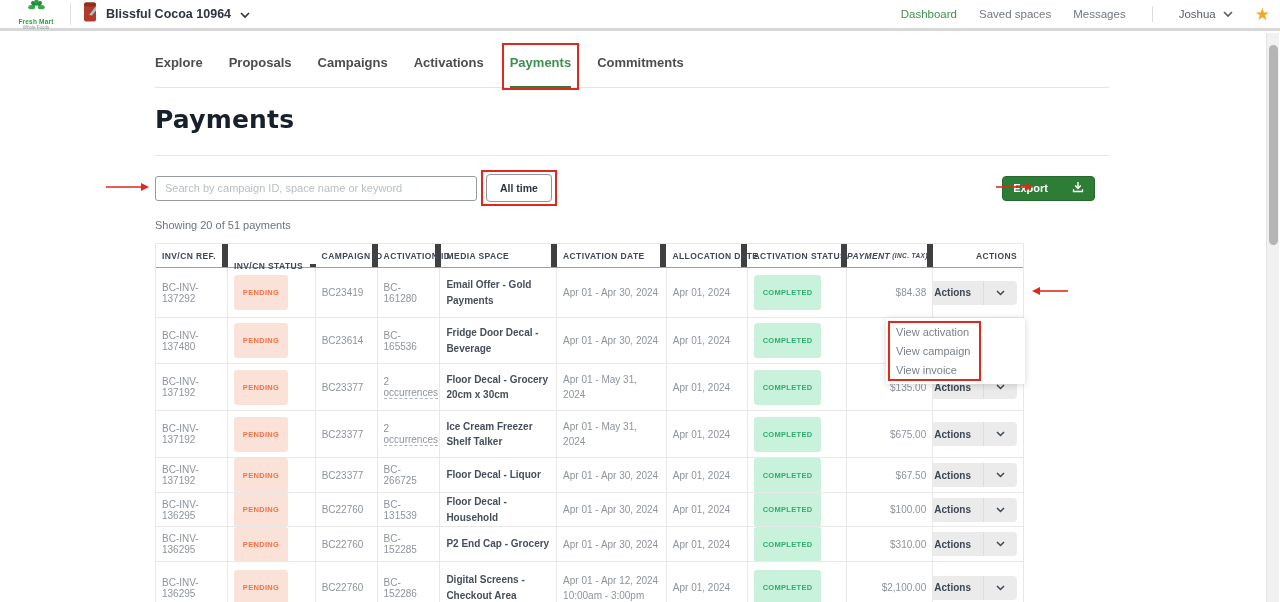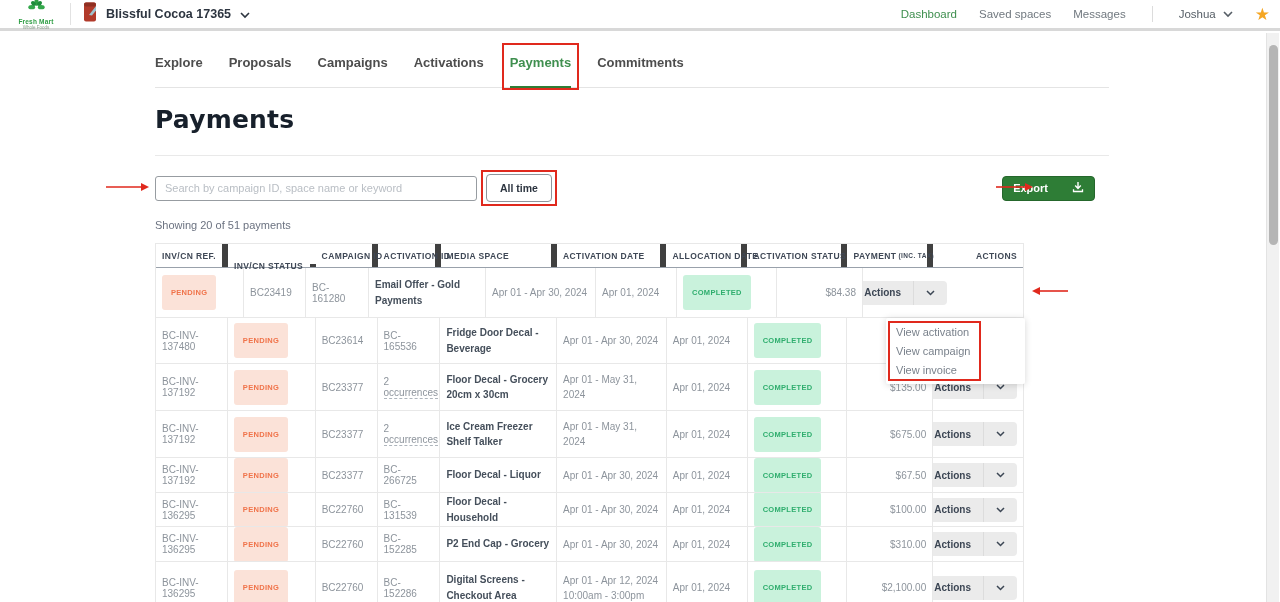--- a/index.html
+++ b/index.html
@@ -121,21 +121,21 @@
     </div>
     <div class="vdiv"></div>
     <div class="workspace">
       <span>
         <svg width="14" height="20" viewBox="0 0 14 20">
           <rect x="1" y="0.5" width="12" height="19" rx="2" fill="#b13a2a"></rect>
           <polygon points="13,4 6,13 9,13.5 13,8.5" fill="#9fc3cd"></polygon>
           <rect x="1" y="0.5" width="12" height="4" rx="2" fill="#8f2f22"></rect>
         </svg>
       </span>
-      <span class="workspace-label">Blissful Cocoa 17365</span>
+      <span class="workspace-label">Blissful Cocoa 10964</span>
       <span>
         <svg width="10" height="7" viewBox="0 0 10 7">
             <path d="M1 1l4 4 4-4" stroke="#2d3540" stroke-width="1.6" fill="none"></path>
           </svg>
       </span>
     </div>
   </div>
   <div class="topbar-right">
     <span class="topnav-link active">Dashboard</span>
     <span class="topnav-link">Saved spaces</span>
@@ -188,25 +188,26 @@
   <div class="table">
     <div class="thead">
         <div class="th" style="width: 72px;">INV/CN REF.</div>
         <div class="th" style="width: 88px; margin-top: 20px;">INV/CN STATUS</div>
         <div class="th" style="width: 62px;">CAMPAIGN ID</div>
         <div class="th" style="width: 63px;">ACTIVATION ID</div>
         <div class="th" style="width: 117px;">MEDIA SPACE</div>
         <div class="th" style="width: 110px;">ACTIVATION DATE</div>
         <div class="th" style="width: 81px;">ALLOCATION DATE</div>
         <div class="th" style="width: 100px;">ACTIVATION STATUS</div>
-        <div class="th center" style="width: 86px; justify-content: flex-start;">PAYMENT<span class="suffix">(INC. TAX)</span></div>
+        <div class="th center" style="width: 86px; justify-content: center; font-style: italic;">PAYMENT<span class="suffix">(INC. TAX)</span></div>
         <div class="th right" style="width: 90px; justify-content: flex-end;">ACTIONS</div>
       </div>
     <div class="tbody">
         <div class="tr" style="height: 50px;">
+          <div class="td" style="width: 72px;">BC-INV-137292</div>
           <div class="td" style="width: 88px;">
             <span class="badge pending">PENDING</span>
           </div>
           <div class="td" style="width: 62px;">BC23419</div>
           <div class="td" style="width: 63px;">
             <span>BC-161280</span>
           </div>
           <div class="td media" style="width: 117px;">Email Offer - Gold Payments</div>
           <div class="td" style="width: 110px;">
             <div class="datecell">

